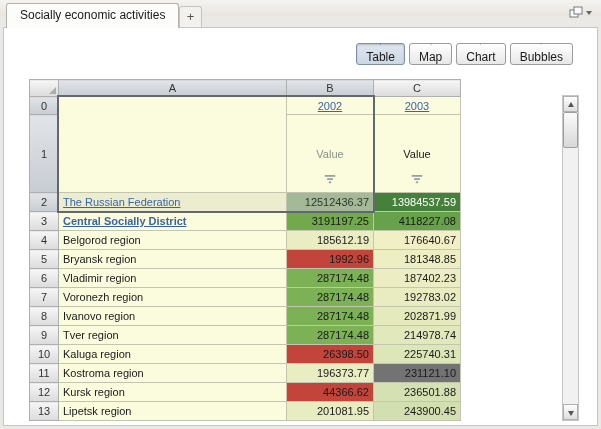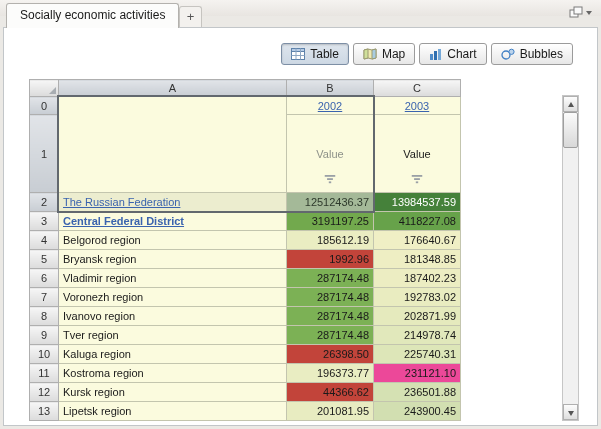--- a/index.html
+++ b/index.html
@@ -25,21 +25,21 @@
   .winbtn { position:absolute; right:7px; top:5px; width:26px; height:16px; cursor:pointer; }
 
   
   .panel { position:absolute; left:3px; top:27px; width:595px; height:399px;
            background:#ffffff; border:1px solid #c2c6c9; }
 
   
   .toolbar { position:absolute; top:15px; right:24px; display:flex; gap:4px; }
   .tbtn { display:flex; align-items:center; gap:5px; height:22px; padding:0 9px;
           font-size:12px; color:#1a1a1a; background:linear-gradient(#ffffff,#e7e7e7);
-          border:1px solid #9b9b9b; border-radius:3px; cursor:pointer; white-space:nowrap; }
+          border:1px solid #9b9b9b; border-radius:3px; cursor:pointer; white-space:nowrap;flex-direction:column; }
   .tbtn.active { background:linear-gradient(#dee5ed,#cdd8e4); border-color:#7d8fa5;
                  box-shadow:inset 0 1px 2px rgba(0,0,0,.18); }
 
   
   .sheet { position:absolute; left:25px; top:51px; }
   table.grid { border-collapse:collapse; table-layout:fixed; font-size:11px; }
   .grid th, .grid td { border:1px solid #c3c5ae; padding:0; overflow:hidden; white-space:nowrap; }
   .grid th { background:linear-gradient(#f6f6f6,#dbdbdb); border-color:#afafaf;
              font-weight:normal; color:#333; text-align:center; cursor:default; }
   .grid th.sel { background:linear-gradient(#e1e4e8,#c8cdd3); }
@@ -189,21 +189,21 @@
         <tr class="datarow">
           <th class="sel">2</th>
           <td class="acell tint">
             <a class="cl">The Russian Federation</a></td>
           <td class="vcell" style="background:#a4b998;color:#2e3a2c">12512436.37</td>
           <td class="vcell" style="background:#45813a;color:#ffffff">13984537.59</td>
         </tr>
         <tr class="datarow">
           <th>3</th>
           <td class="acell lvl1">
-            <a class="cl bold">Central Federal District</a></td>
+            <a class="cl bold">Central Socially District</a></td>
           <td class="vcell" style="background:#72a94d">3191197.25</td>
           <td class="vcell" style="background:#67a24a">4118227.08</td>
         </tr>
         <tr class="datarow">
           <th>4</th>
           <td class="acell lvl2">Belgorod region</td>
           <td class="vcell" style="background:#eaedc2">185612.19</td>
           <td class="vcell" style="background:#f0efc5">176640.67</td>
         </tr>
         <tr class="datarow">
@@ -239,21 +239,21 @@
         <tr class="datarow">
           <th>10</th>
           <td class="acell lvl2">Kaluga region</td>
           <td class="vcell" style="background:#c2443a">26398.50</td>
           <td class="vcell" style="background:#dde6b8">225740.31</td>
         </tr>
         <tr class="datarow">
           <th>11</th>
           <td class="acell lvl2">Kostroma region</td>
           <td class="vcell" style="background:#e9edc2">196373.77</td>
-          <td class="vcell" style="background:#ec4899">231121.10</td>
+          <td class="vcell" style="background:#737373">231121.10</td>
         </tr>
         <tr class="datarow">
           <th>12</th>
           <td class="acell lvl2">Kursk region</td>
           <td class="vcell" style="background:#c2443a">44366.62</td>
           <td class="vcell" style="background:#d5e1b3">236501.88</td>
         </tr>
         <tr class="datarow">
           <th>13</th>
           <td class="acell lvl2">Lipetsk region</td>

